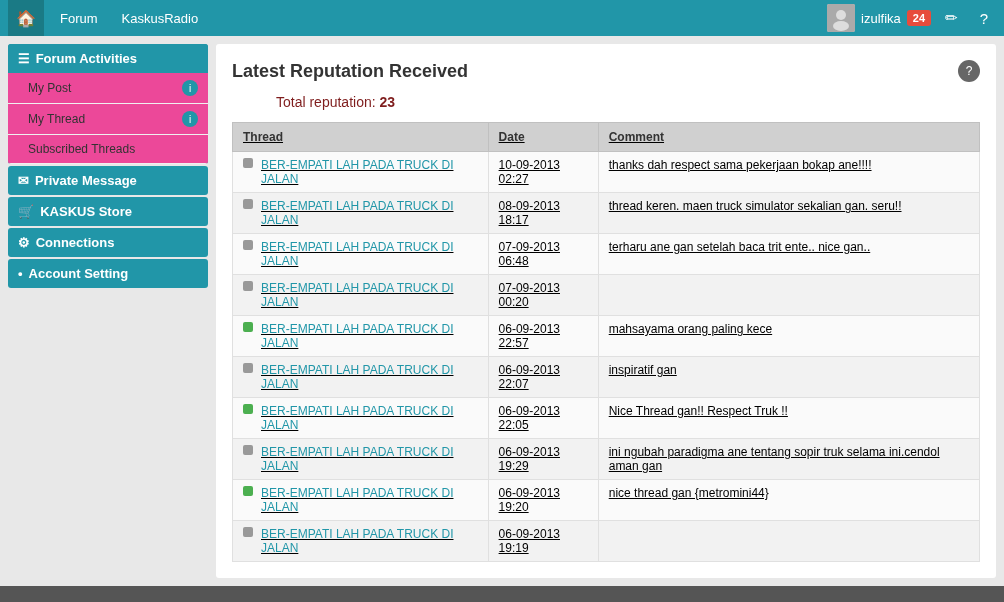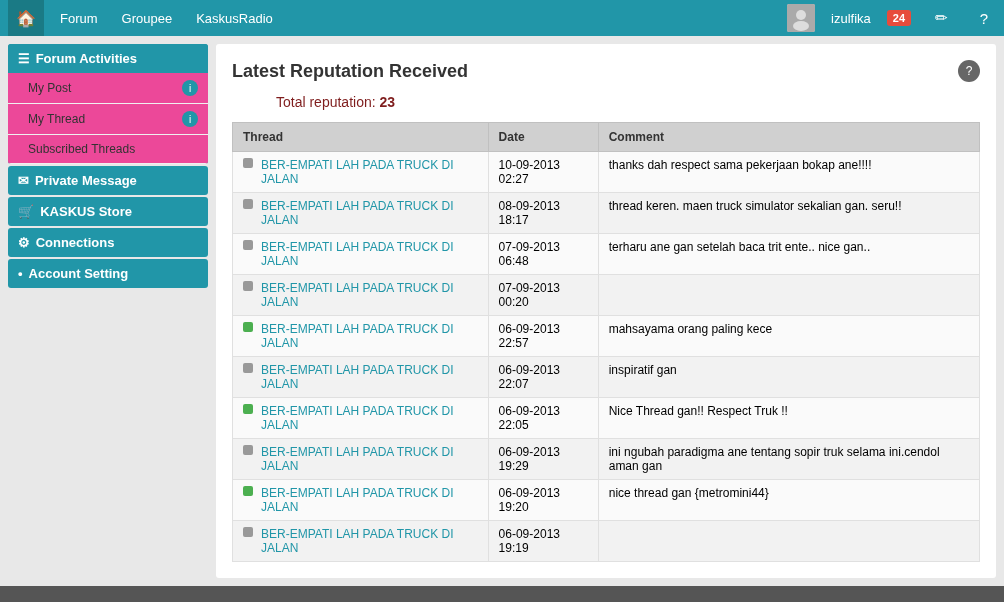--- a/index.html
+++ b/index.html
@@ -19,21 +19,21 @@
       display: flex; align-items: center; justify-content: center;
       color: white; font-size: 16px; cursor: pointer; margin-right: 4px;
     }
     .top-nav .nav-item {
       color: white; padding: 13px 12px; height: 36px;
       display: flex; align-items: center; cursor: pointer;
       font-size: 13px;
     }
     .top-nav .spacer { flex: 1; }
     .top-nav .user-area {
-      display: flex; align-items: center; gap: 16px;
+      display: flex; align-items: center; gap: 6px;
     }
     .user-avatar {
       width: 28px; height: 28px; background: #ccc; border-radius: 2px;
       overflow: hidden; display: flex; align-items: center; justify-content: center;
     }
     .username { color: white; font-size: 13px; }
     .notif-badge {
       background: #e74c3c; color: white; font-size: 11px;
       padding: 2px 6px; border-radius: 3px; font-weight: bold;
     }
@@ -114,21 +114,21 @@
       color: white; font-size: 12px; display: flex; align-items: center; justify-content: center;
       cursor: pointer;
     }
     .total-rep {
       font-size: 14px; color: #7f1d1d; margin-bottom: 12px; margin-left: 44px;
     }
     .total-rep strong { font-weight: bold; }
 
     
     table {
-      width: 100%; border-collapse: collapse; font-size: 12px;
+      width: 100%; border-collapse: collapse; font-size: 12px; text-decoration: underline;
     }
     thead tr {
       background: #d0d0d0;
     }
     thead th {
       padding: 7px 10px; text-align: left; color: #333; font-weight: bold;
       border: 1px solid #c0c0c0;
     }
     tbody tr { border-bottom: 1px solid #e8e8e8; padding-left: 45px; }
     tbody tr:nth-child(odd) { background: #fafafa; }
@@ -163,21 +163,20 @@
     .footer-col h4 {
       color: white; font-size: 13px; margin-bottom: 8px;
     }
   </style>
 </head>
 <body>
 
 <nav class="top-nav">
   <div class="home-btn">🏠</div>
   <div class="nav-item">Forum</div>
-  <div class="nav-item">Groupee</div>
   <div class="nav-item">KaskusRadio</div>
   <div class="spacer"></div>
   <div class="user-area">
     <div class="user-avatar">
       <svg width="28" height="28" viewBox="0 0 28 28">
         <rect width="28" height="28" fill="#aaa"></rect>
         <circle cx="14" cy="11" r="5" fill="#ddd"></circle>
         <ellipse cx="14" cy="22" rx="8" ry="5" fill="#ddd"></ellipse>
       </svg>
     </div>

